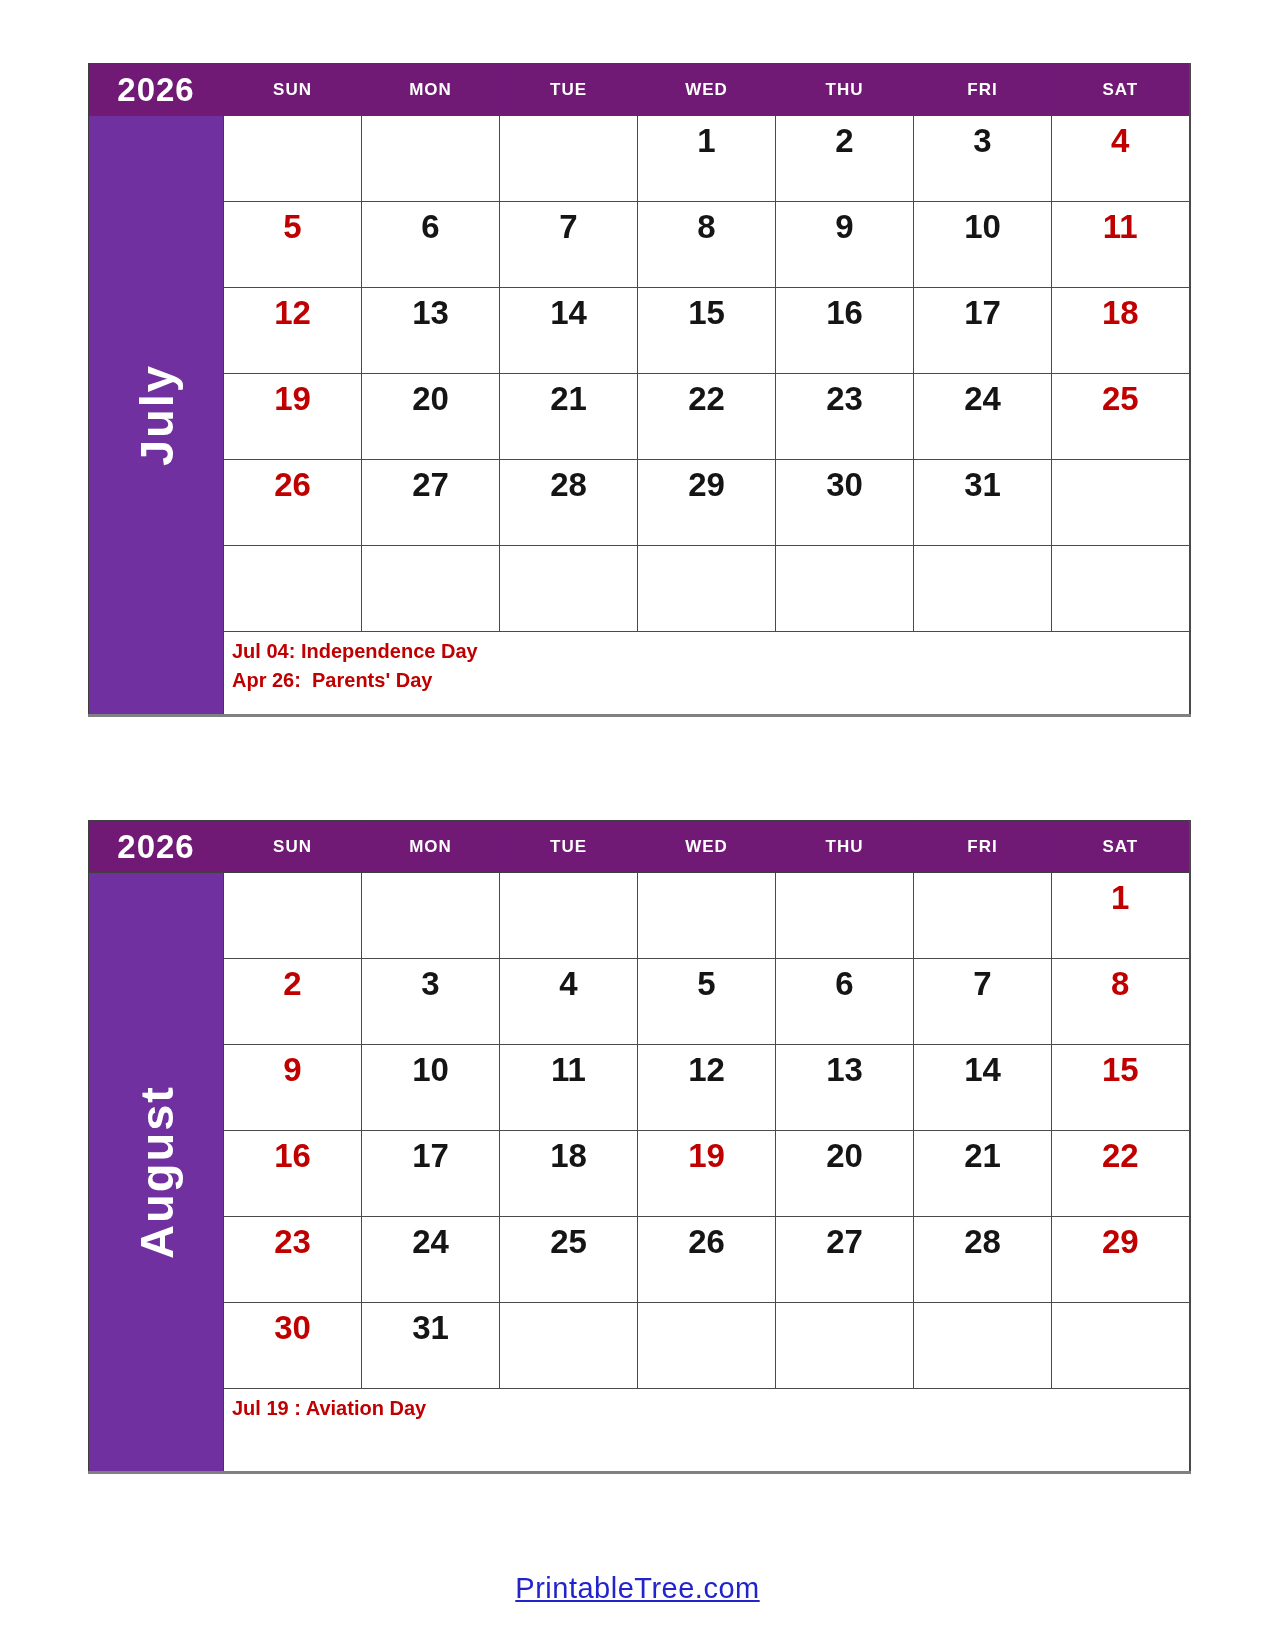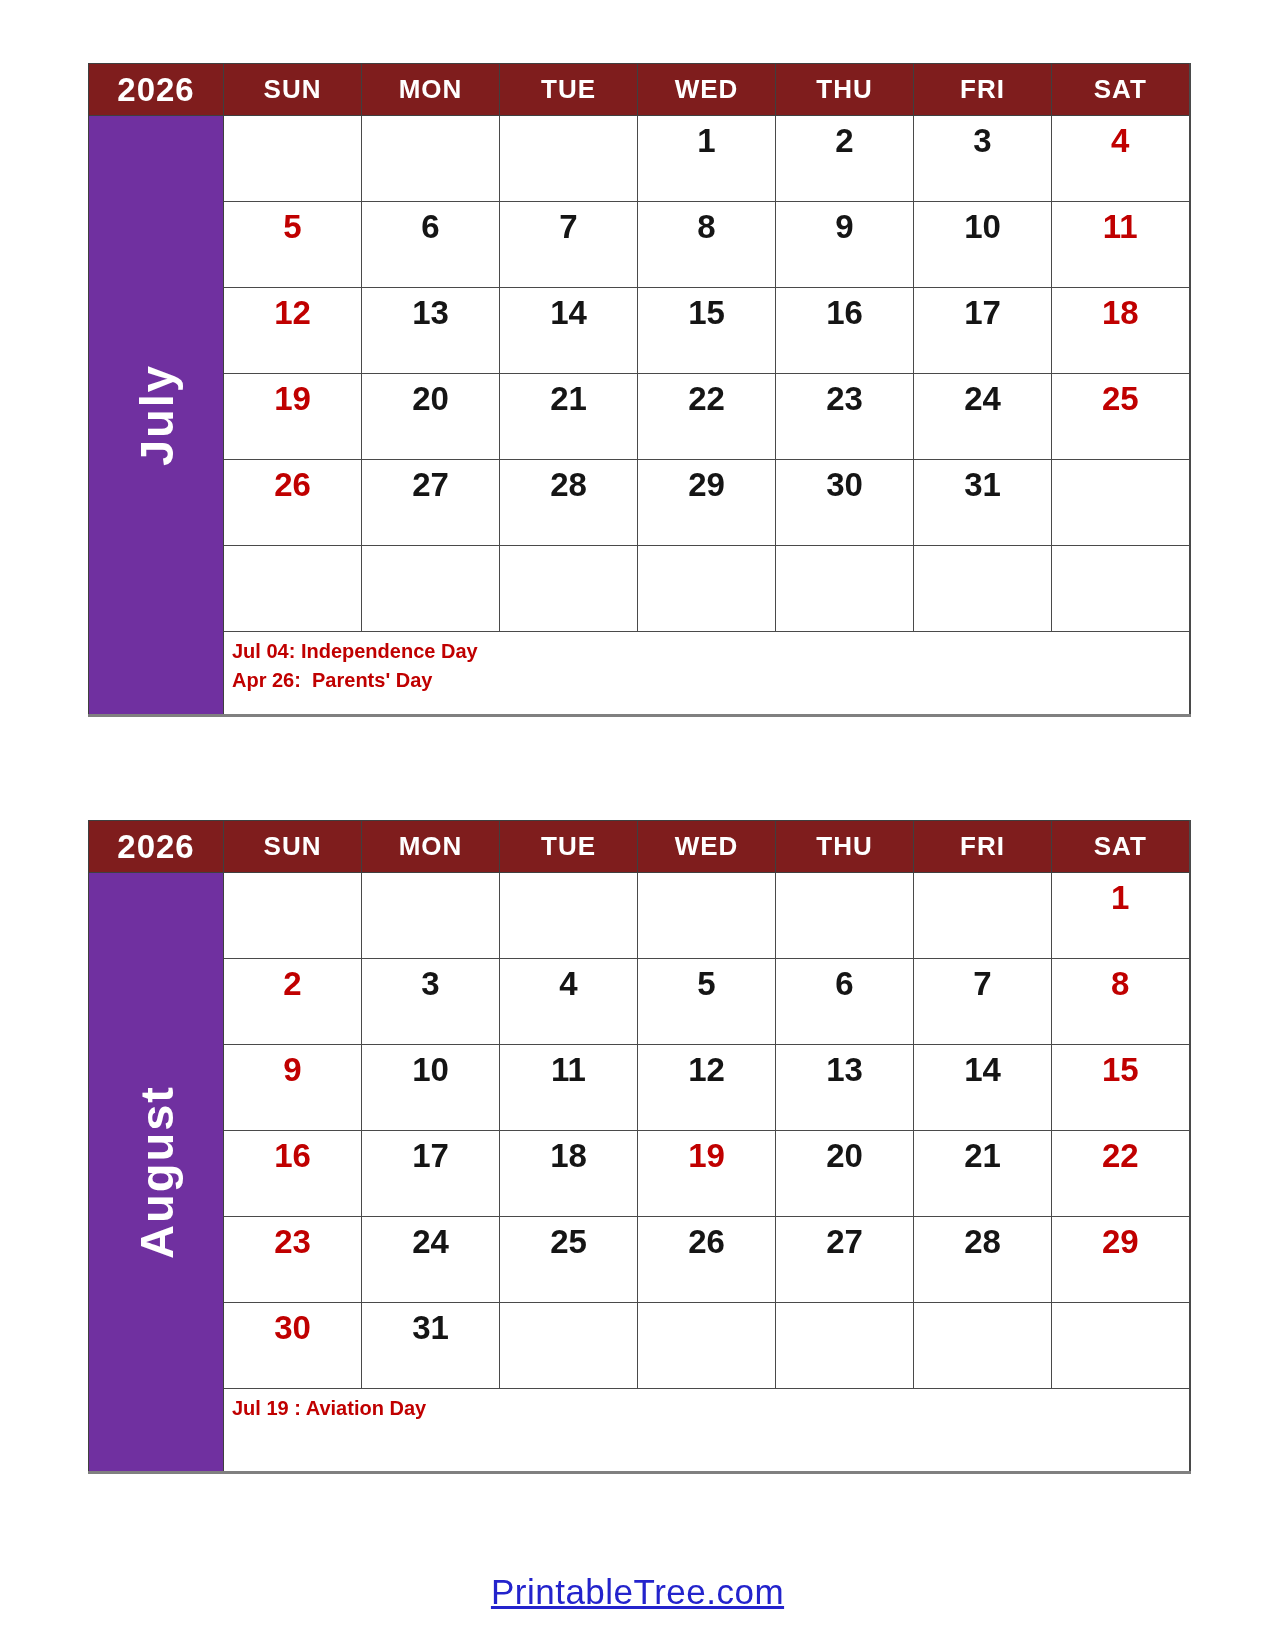--- a/index.html
+++ b/index.html
@@ -26,29 +26,29 @@
   #cal-1 { top: 820px; }
 
   col.c-side { width: 135px; }
   col.c-day  { width: 138px; }
 
   tr.hdr-row { height: 52px; }
   tr.week-row { height: 86px; }
   tr.holiday-row { height: 84px; padding-left: 43px; }
 
   th.year, th.wd {
-    background: #7f1d1d;
+    background: #701a75;
     color: #ffffff;
     border: 1px solid #3f3f3f;
     text-align: center;
     vertical-align: middle;
     font-weight: bold;
   }
   th.year { font-size: 33px; letter-spacing: 1px; }
-  th.wd   { font-size: 26px; letter-spacing: 1px; }
+  th.wd   { font-size: 17px; letter-spacing: 1px; }
 
   td.side {
     background: #7030A0;
     border: 1px solid #3f3f3f;
     text-align: center;
     vertical-align: middle;
   }
   .month-label {
     writing-mode: vertical-rl;
     transform: rotate(180deg);
@@ -87,21 +87,21 @@
 
   .footer {
     position: absolute;
     top: 1572px;
     left: 0;
     width: 1275px;
     text-align: center;
   }
   .footer a {
     color: #2323CC;
-    font-size: 35px;
+    font-size: 29px;
     font-weight: normal;
     letter-spacing: 0.5px;
     text-decoration: underline;
   }
 </style>
 </head>
 <body>
 
 <div class="page">
 

